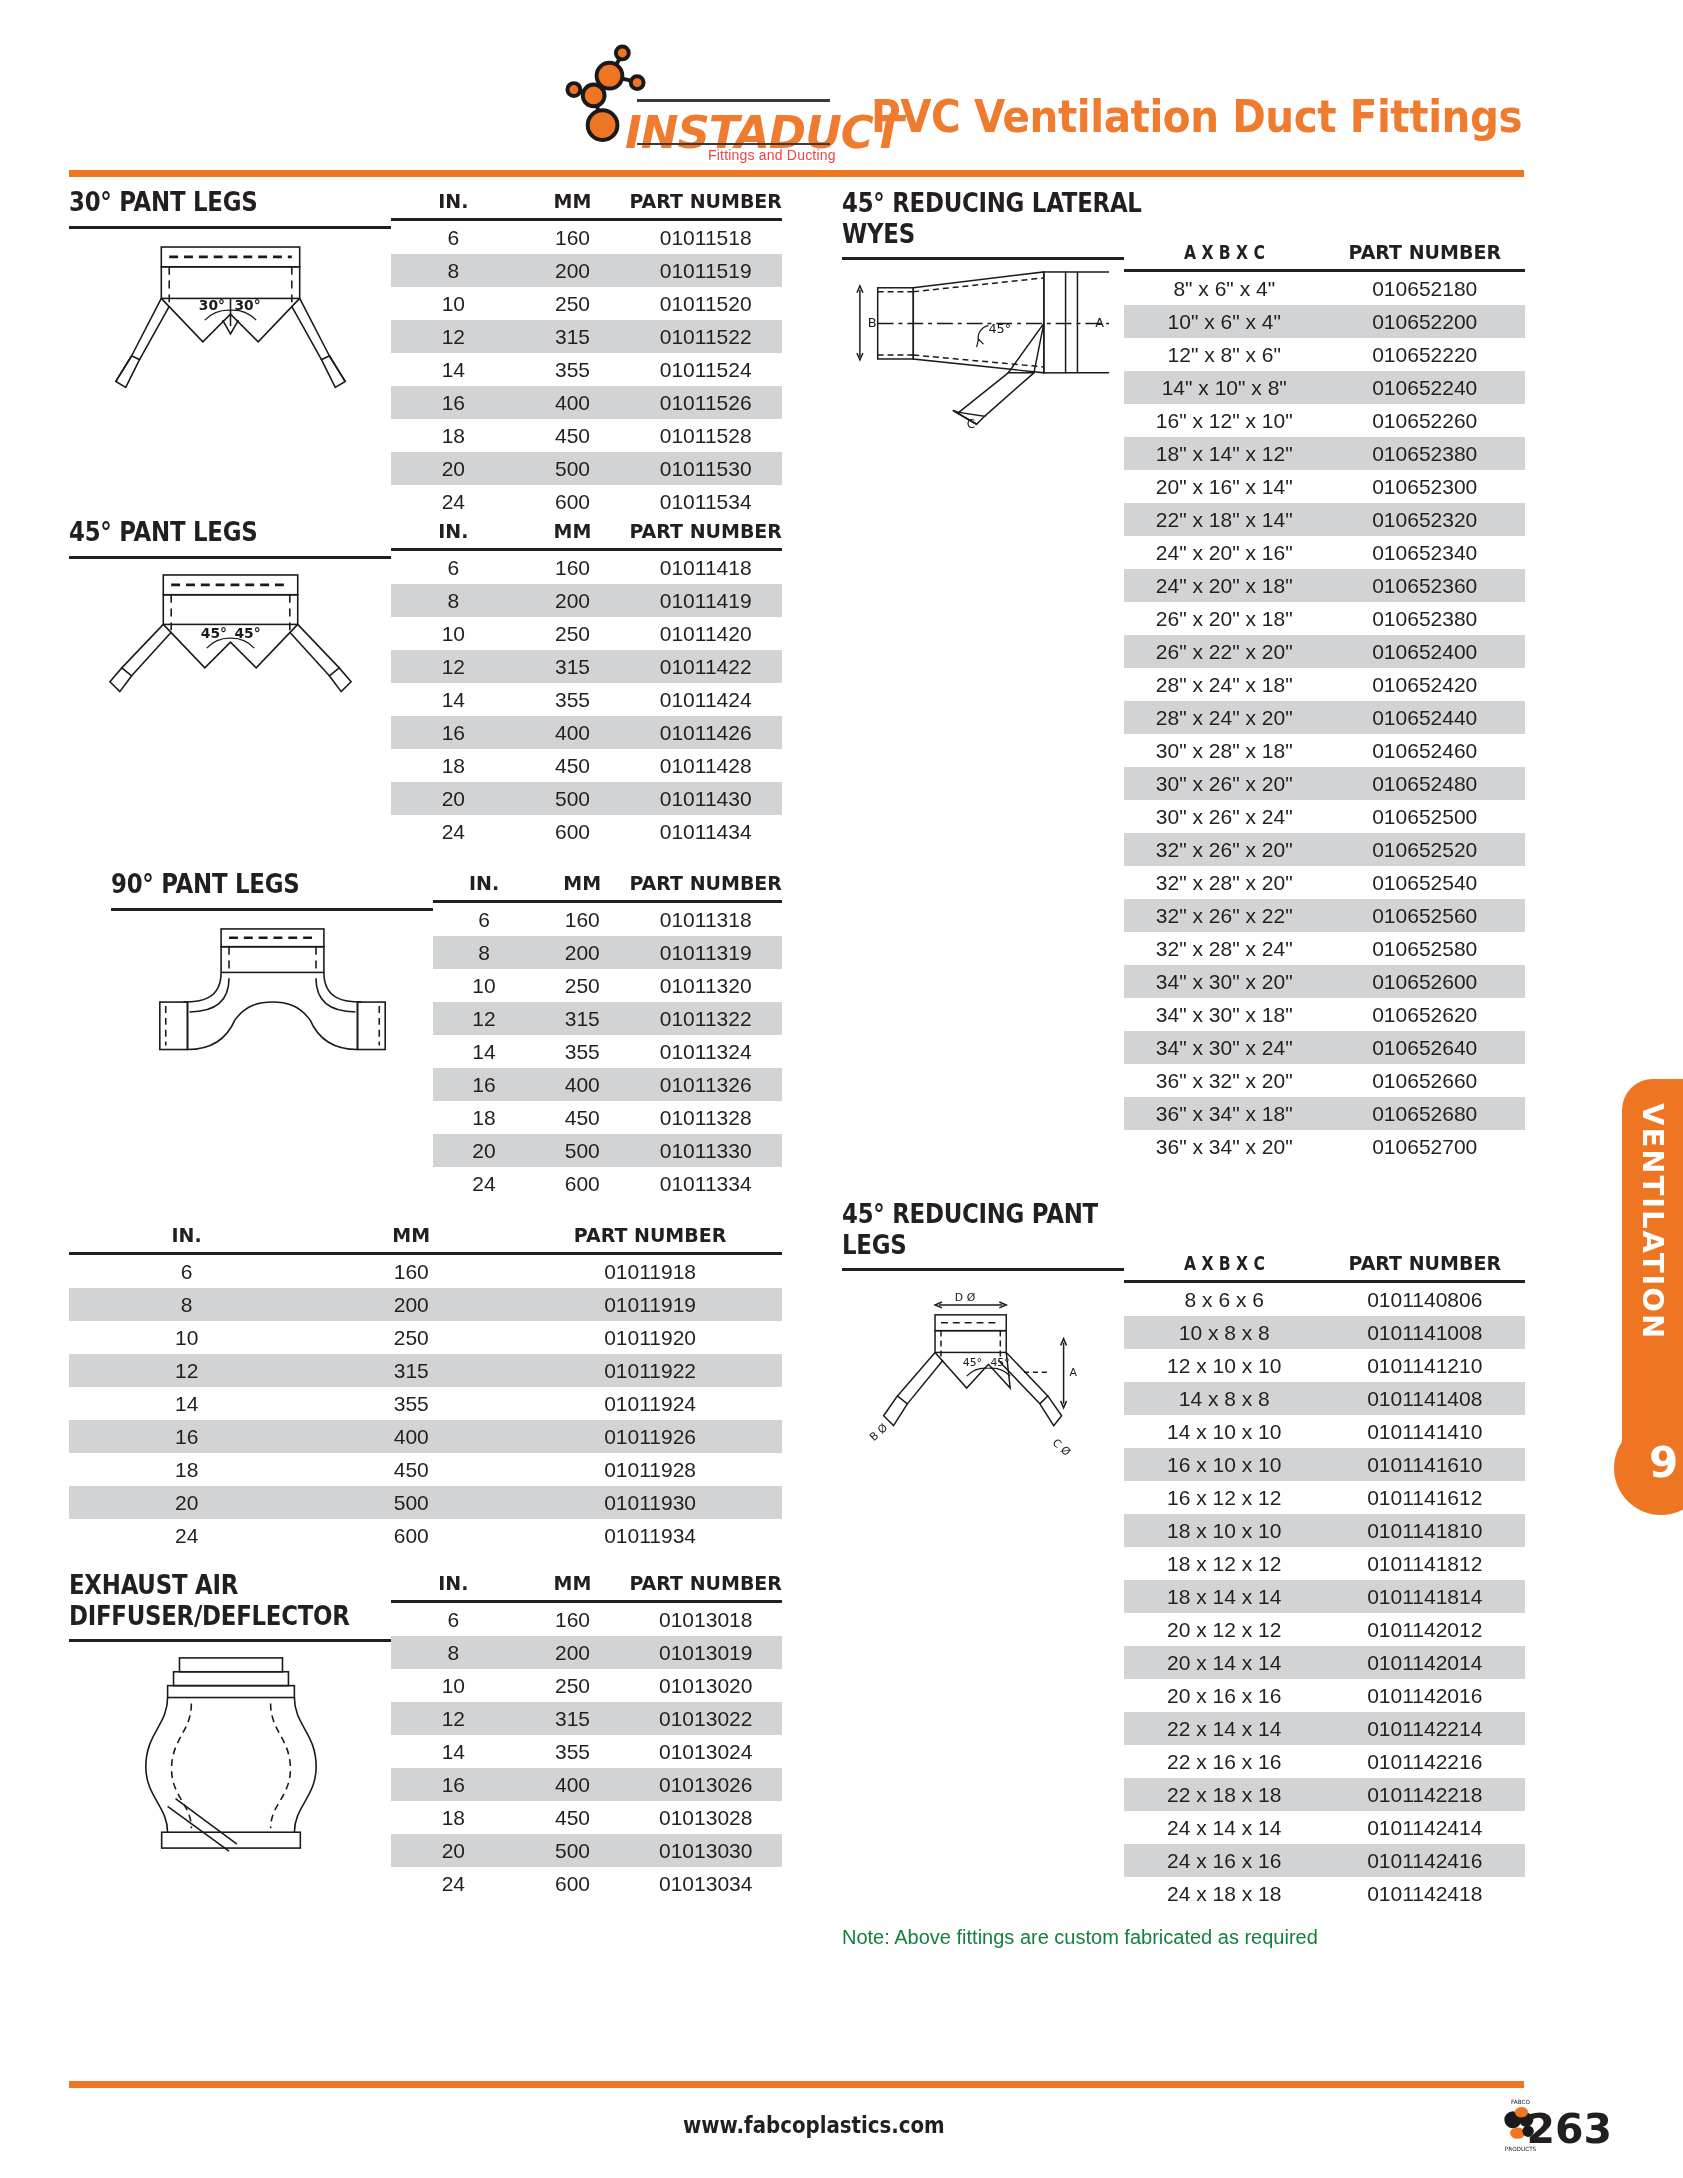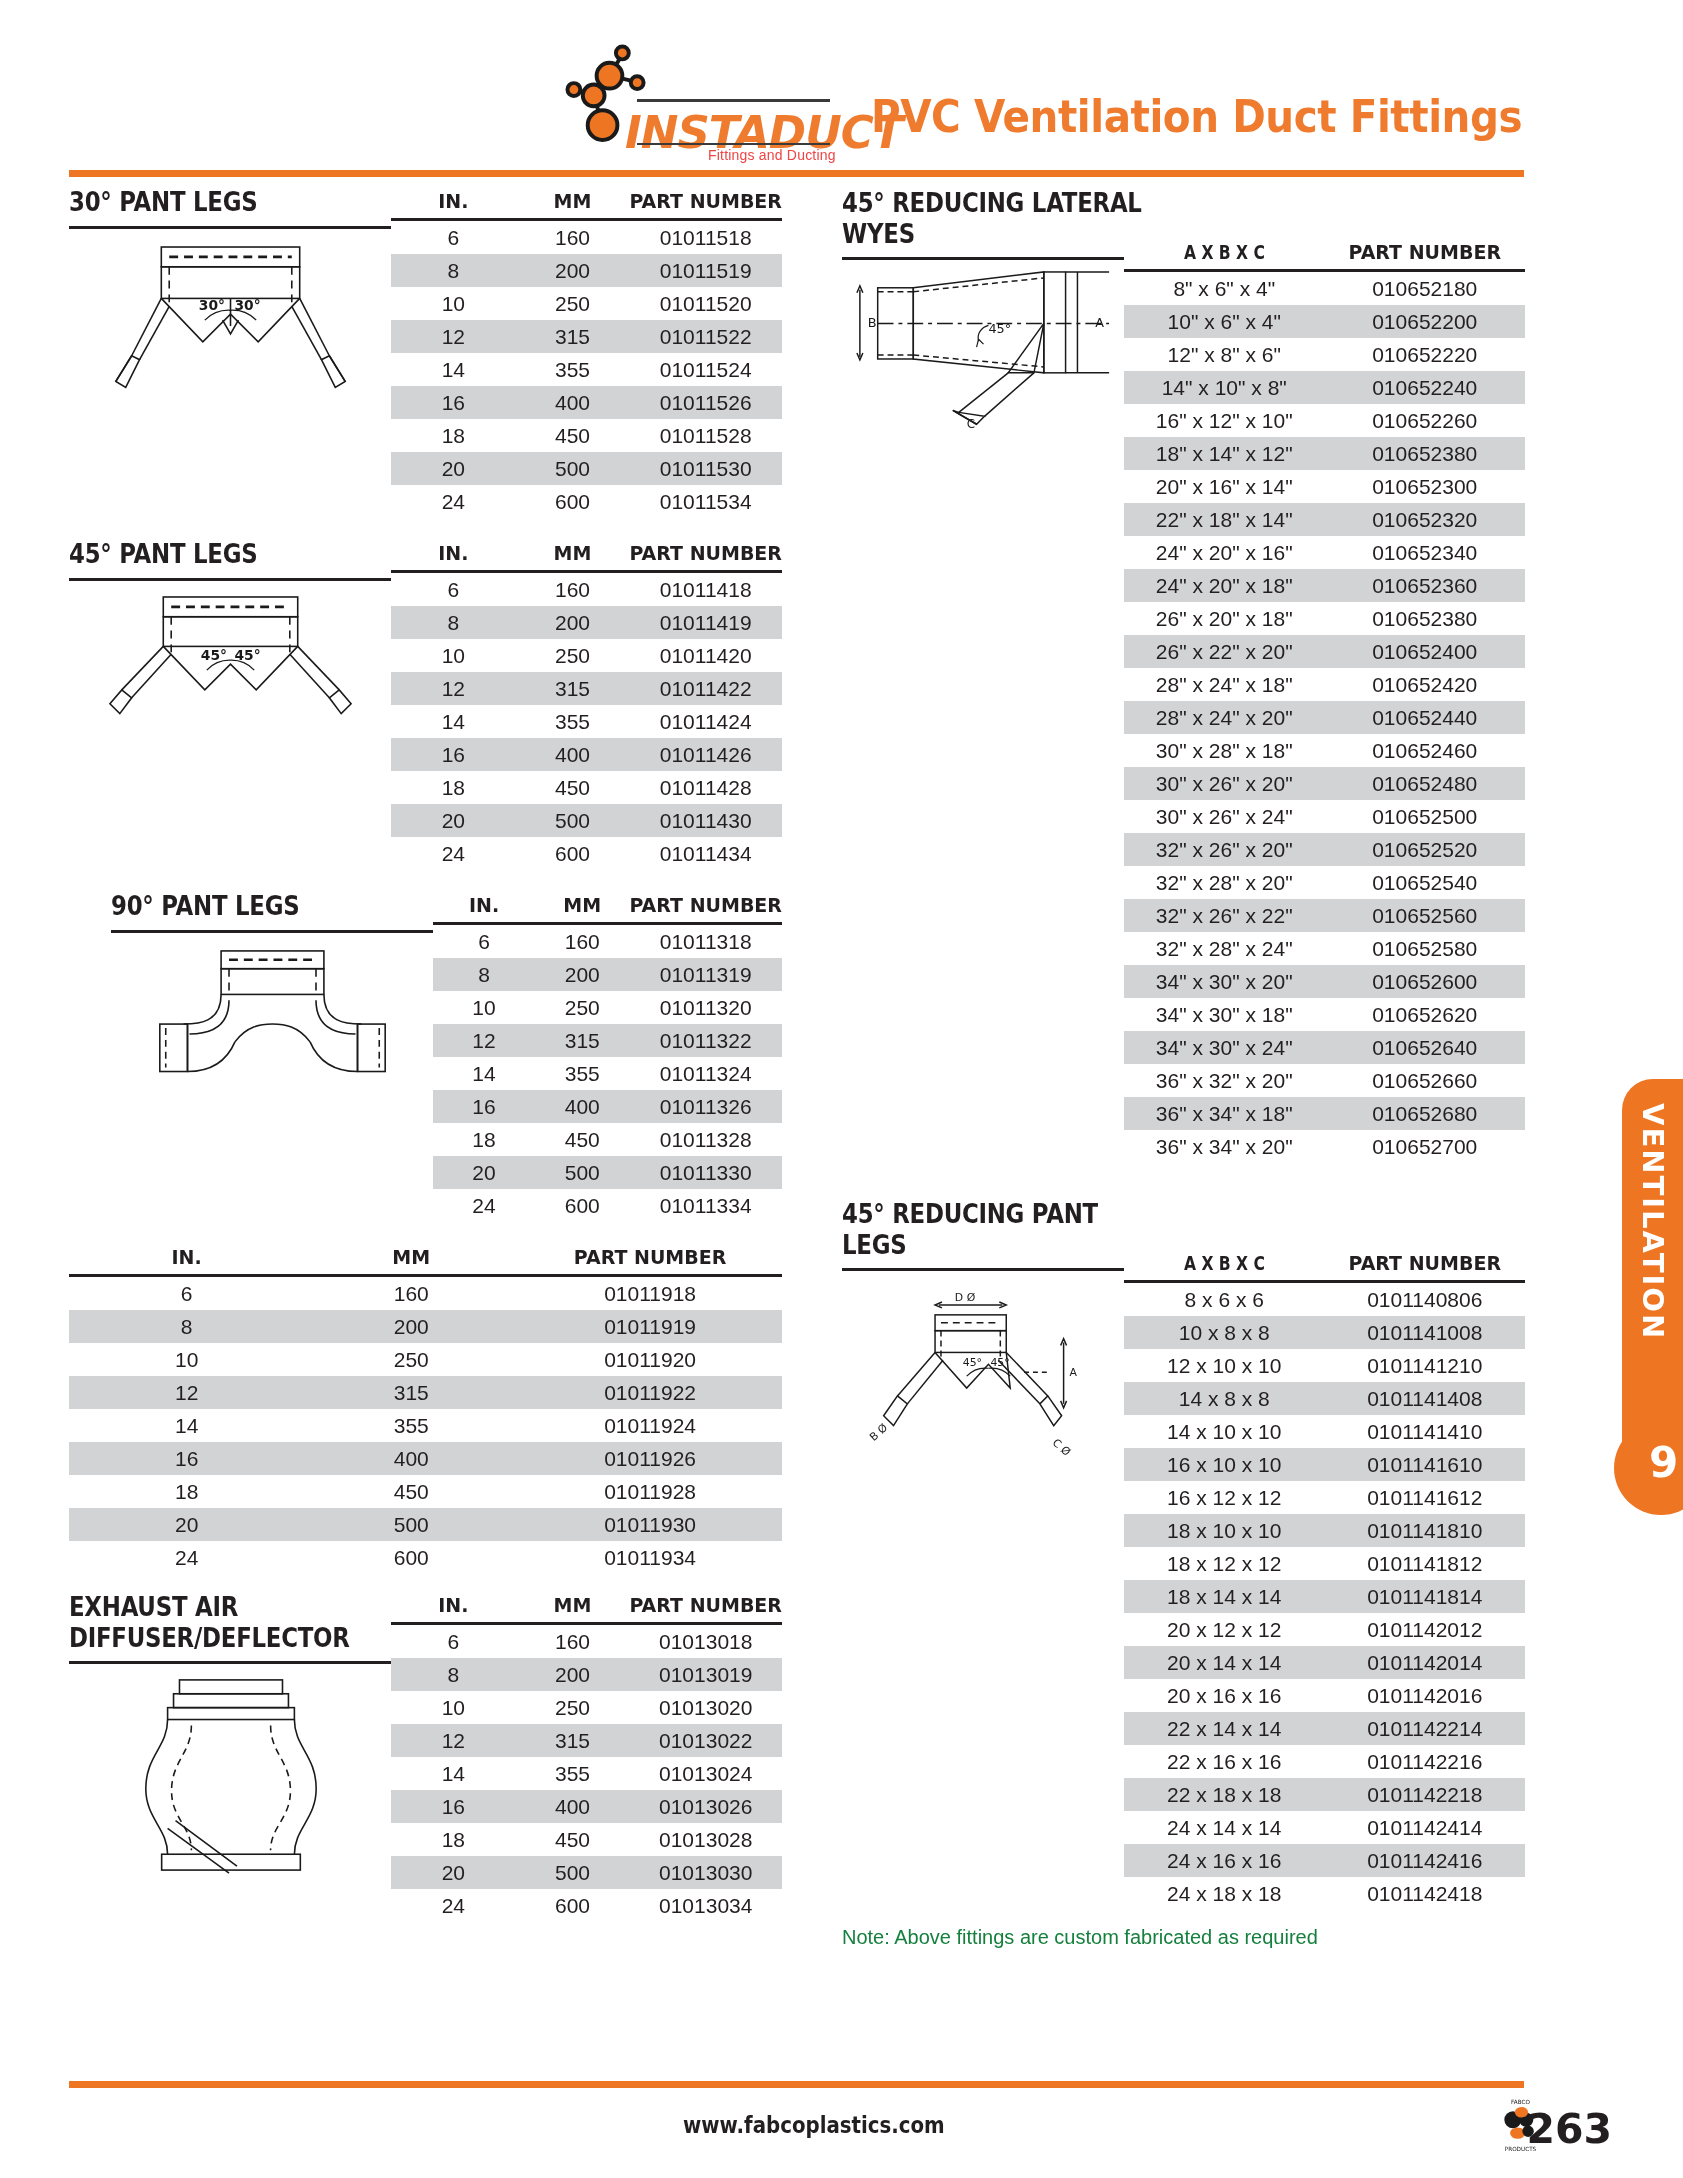--- a/index.html
+++ b/index.html
@@ -403,21 +403,21 @@
                 <td class="c1">24</td>
                 <td class="c2">600</td>
                 <td class="c3">01011534</td>
               </tr>
             </tbody>
         </table>
       </div>
     </div>
   </div>
 
-  <div class="section" style="margin-top:22px;">
+  <div class="section" style="">
     <div class="sec-grid">
       <div class="sec-left-pane">
         <div class="sec-title">45° PANT LEGS</div>
         <div class="titlebar" style="margin-top:8px;"></div>
         <svg class="drawing" width="257" height="188" viewBox="0 0 260 190">
           <g stroke="#1a1a1a" stroke-width="1.6" fill="none">
             <rect x="62" y="10" width="136" height="20"></rect>
             <rect x="62" y="30" width="136" height="30"></rect>
             <line x1="70" y1="20" x2="190" y2="20" stroke-dasharray="9,6" stroke-width="2.6"></line>
             <line x1="70" y1="30" x2="70" y2="66" stroke-dasharray="8,6"></line>

